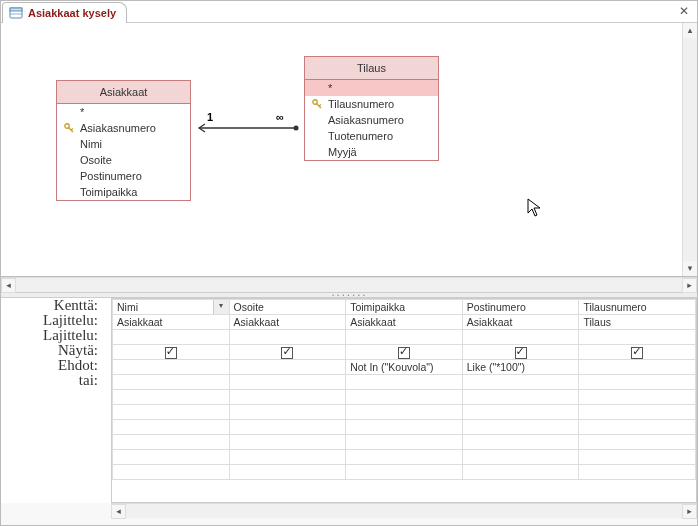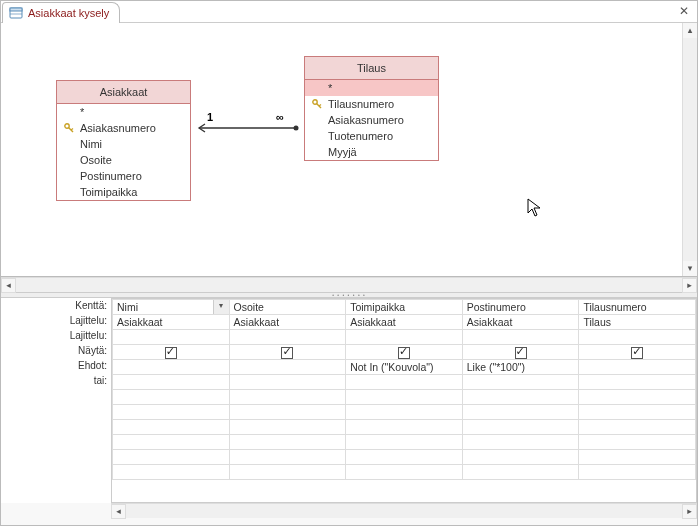--- a/index.html
+++ b/index.html
@@ -38,21 +38,21 @@
     background: #fff;
     padding: 0 10px 0 6px;
     margin-left: 1px;
     position: relative;
     top: 1px;
     gap: 5px;
   }
   .tab .icon svg { display: block; }
   .tab-label {
     color: #8b1a1a;
-    font-weight: 400;
+    font-weight: 700;
   }
   .close-btn {
     position: absolute;
     right: 4px;
     top: 2px;
     width: 18px;
     height: 18px;
     text-align: center;
     line-height: 16px;
     color: #555;
@@ -142,23 +142,24 @@
   .row-labels {
     width: 110px;
     display: flex;
     flex-direction: column;
     align-items: flex-end;
     padding-top: 0;
   }
   .row-labels div {
     height: 15px;
     line-height: 15px;
-    padding-right: 4px;
-    font-size: 10px;
+    padding-right: 13px;
+    font-size: 15px;
     color: #333;
+    font-family: Liberation Serif, serif;
   }
   .grid {
     flex: 1;
     border: 1px solid #ccc;
     overflow: hidden;
     position: relative;
     background: #fff;
   }
   .grid table {
     border-collapse: collapse;

